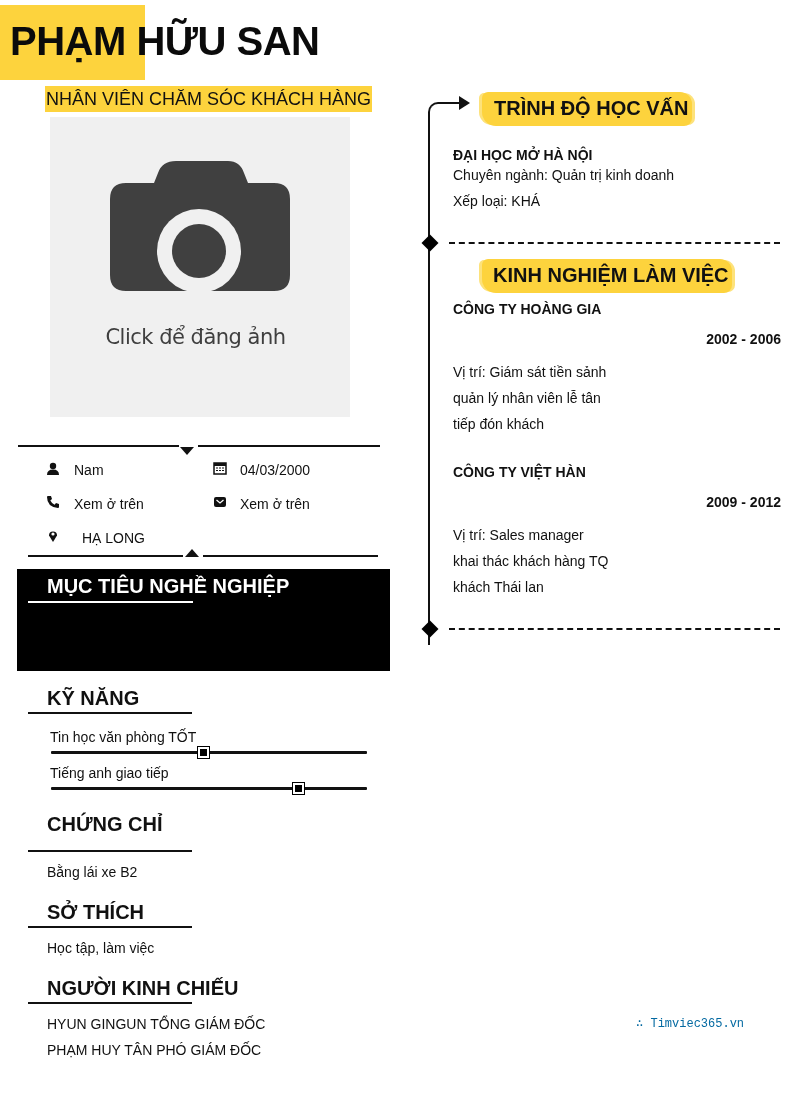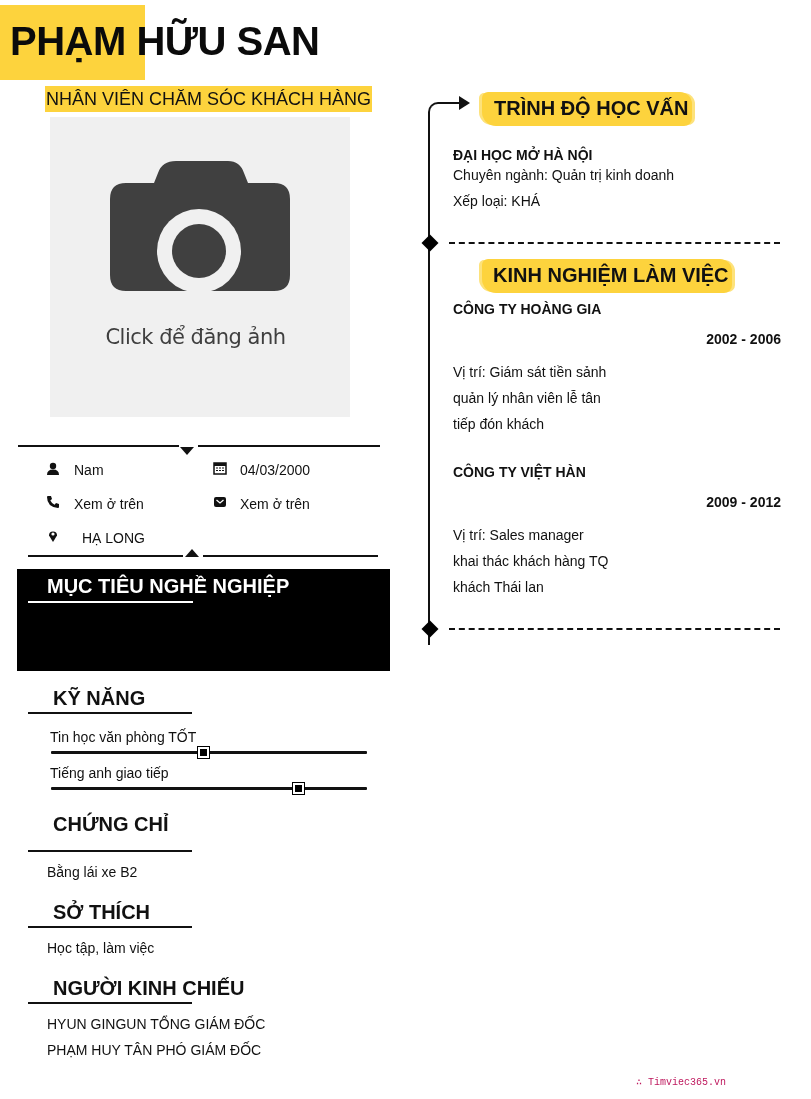--- a/index.html
+++ b/index.html
@@ -19,21 +19,21 @@
   .tri-up { position: absolute; width: 0; height: 0; border-left: 7px solid transparent; border-right: 7px solid transparent; border-bottom: 8px solid #111; }
 
   .info { position: absolute; font-size: 14px; color: #111; }
   .info-icon { position: absolute; width: 14px; height: 14px; }
 
   .objective { position: absolute; left: 17px; top: 569px; width: 373px; height: 102px; background: #000; color: #fff; }
   .objective h2 { position: absolute; left: 30px; top: 6px; font-size: 20px; font-weight: bold; }
   .objective .uline { position: absolute; left: 11px; top: 32px; width: 165px; height: 2px; background: #fff; }
   .objective p { position: absolute; left: 30px; top: 40px; width: 312px; font-size: 14px; line-height: 26px; text-align: justify; text-align-last: left; }
 
-  .sec-title { position: absolute; left: 47px; font-size: 20px; font-weight: bold; color: #111; margin-left: 6px; }
+  .sec-title { position: absolute; left: 47px; font-size: 20px; font-weight: bold; color: #111; }
   .sec-line { position: absolute; left: 28px; width: 164px; height: 2px; background: #111; }
   .sec-text { position: absolute; left: 47px; font-size: 14px; color: #111; }
 
   .skill-label { position: absolute; left: 50px; font-size: 14px; }
   .skill-track { position: absolute; left: 51px; width: 316px; height: 3px; background: #111; border-radius: 1px; }
   .skill-handle { position: absolute; width: 11px; height: 11px; background: #000; border: 2px solid #fff; outline: 1px solid #000; }
 
   .timeline { position: absolute; left: 428px; top: 118px; width: 2px; height: 527px; background: #111; }
   .tl-curve { position: absolute; left: 428px; top: 102px; width: 16px; height: 18px; border-left: 2px solid #111; border-top: 2px solid #111; border-top-left-radius: 10px; }
   .tl-arrow-line { position: absolute; left: 442px; top: 102px; width: 18px; height: 2px; background: #111; }
@@ -41,21 +41,21 @@
   .diamond { position: absolute; width: 12px; height: 12px; background: #000; transform: rotate(45deg); }
   .dash { position: absolute; left: 449px; width: 331px; border-top: 2px dashed #111; }
 
   .brush { position: absolute; height: 34px; background: #fdd33d; border-radius: 6px 12px 8px 14px; box-shadow: 4px 0 0 -1px #fde27b, -4px 0 0 -1px #fde27b; }
   .brush-text { position: absolute; font-size: 20px; font-weight: bold; color: #111; white-space: nowrap; }
 
   .r-bold { position: absolute; left: 453px; font-size: 14px; font-weight: bold; }
   .r-text { position: absolute; left: 453px; font-size: 14px; line-height: 26px; text-align: center; }
   .r-date { position: absolute; right: 30px; font-size: 14px; font-weight: bold; }
 
-  .footer { position: absolute; left: 636px; top: 1076px; font-family: "Liberation Mono", "DejaVu Sans Mono", monospace; font-size: 10px; color: #be185d; }
+  .footer { position: absolute; left: 636px; top: 1016px; font-family: "Liberation Mono", "DejaVu Sans Mono", monospace; font-size: 12px; color: #0369a1; }
 </style>
 </head>
 <body>
 
 <div class="name-bg"></div>
 <div class="name">PHẠM HỮU SAN</div>
 <div class="job-title">NHÂN VIÊN CHĂM SÓC KHÁCH HÀNG</div>
 
 <div class="photo">
   <svg width="180" height="140" viewBox="0 0 180 140">

